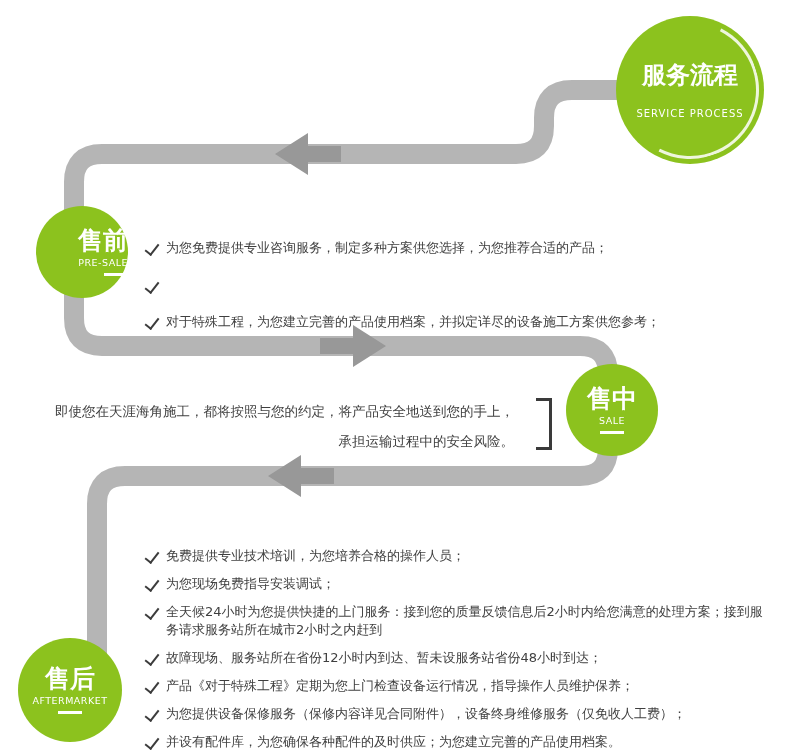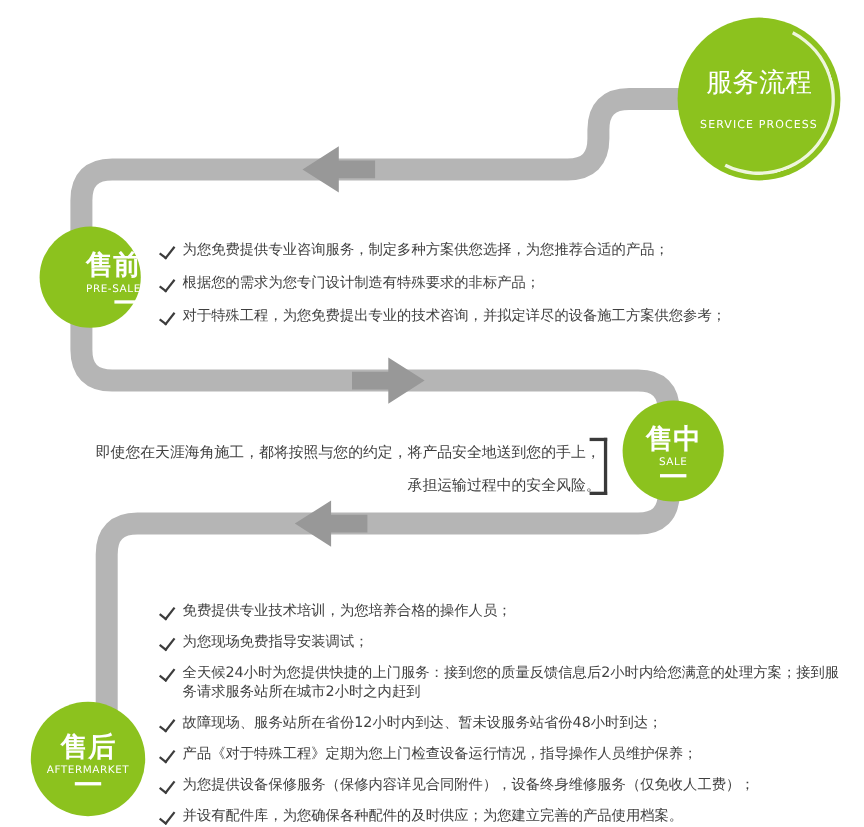--- a/index.html
+++ b/index.html
@@ -20,53 +20,53 @@
     display:flex;flex-direction:column;align-items:center;justify-content:center;
     color:#fff;z-index:3;
   }
   .big-circle::after{
     content:"";position:absolute;inset:5px;border-radius:50%;
     border:3px solid transparent;
     border-bottom-color:rgba(255,255,255,.85);
     border-right-color:rgba(255,255,255,.85);
     transform:rotate(-18deg);
   }
-  .big-title{font-size:24px;font-weight:normal;line-height:1.2;}
+  .big-title{font-size:24px;font-weight:bold;line-height:1.2;}
   .big-sub{font-size:10px;letter-spacing:1px;margin-top:18px;}
 
   .stage-circle{
     position:absolute;border-radius:50%;background:#8cc21e;color:#fff;
     display:flex;flex-direction:column;align-items:center;justify-content:center;
     z-index:3;text-align:center;
   }
   .stage-presale{left:36px;top:206px;width:92px;height:92px;align-items:flex-end;}
   .stage-sale{left:566px;top:364px;width:92px;height:92px;}
-  .stage-aftermarket{left:28px;top:638px;width:104px;height:104px;}
+  .stage-aftermarket{left:18px;top:638px;width:104px;height:104px;}
   .stage-title{font-size:25px;font-weight:bold;line-height:1.05;}
   .stage-sub{font-size:9.5px;letter-spacing:.5px;margin-top:2px;white-space:nowrap;}
   .stage-line{width:24px;height:3px;background:#ffffff;margin-top:5px;}
 
   
   .items{position:absolute;z-index:2;}
   .presale-items{left:146px;top:219px;width:620px;}
   .aftermarket-items{left:146px;top:547px;width:632px;}
   .item{display:flex;align-items:flex-start;gap:10px;}
-  .presale-items .item{margin-bottom:12px;}
+  .presale-items .item{margin-bottom:12px;margin-top:20px;}
   .aftermarket-items .item{margin-bottom:10px;}
   .item-text{font-size:13px;line-height:18px;color:#3f3f3f;max-width:600px;}
   .tick{
     display:inline-block;flex-shrink:0;
     width:6px;height:12px;margin-top:2px;margin-left:2px;
     border-right:2px solid #3c3c3c;border-bottom:2px solid #3c3c3c;
     transform:rotate(38deg);
   }
 
   
   .sale-text{
-    position:absolute;left:84px;top:396px;width:462px;
+    position:absolute;left:52px;top:396px;width:462px;
     text-align:right;font-size:13.5px;line-height:30px;color:#3f3f3f;z-index:2;
   }
   .sale-bracket{
     position:absolute;left:536px;top:398px;width:13px;height:46px;
     border-top:3px solid #3a3a3a;border-right:3px solid #3a3a3a;border-bottom:3px solid #3a3a3a;
     z-index:2;
   }
 </style>
 </head>
 <body>
@@ -91,25 +91,24 @@
     <div class="stage-line"></div>
   </div>
 
   <div class="items presale-items">
     <div class="item">
       <span class="tick"></span>
       <span class="item-text">为您免费提供专业咨询服务，制定多种方案供您选择，为您推荐合适的产品；</span>
     </div>
     <div class="item">
       <span class="tick"></span>
-      <span class="item-text">根据您的需求为您专门设计制造有特殊要求的非标产品；</span>
     </div>
     <div class="item">
       <span class="tick"></span>
-      <span class="item-text">对于特殊工程，为您免费提出专业的技术咨询，并拟定详尽的设备施工方案供您参考；</span>
+      <span class="item-text">对于特殊工程，为您建立完善的产品使用档案，并拟定详尽的设备施工方案供您参考；</span>
     </div>
   </div>
 
   <div class="stage-circle stage-sale">
     <div class="stage-title">售中</div>
     <div class="stage-sub">SALE</div>
     <div class="stage-line"></div>
   </div>
 
   <div class="sale-text">

